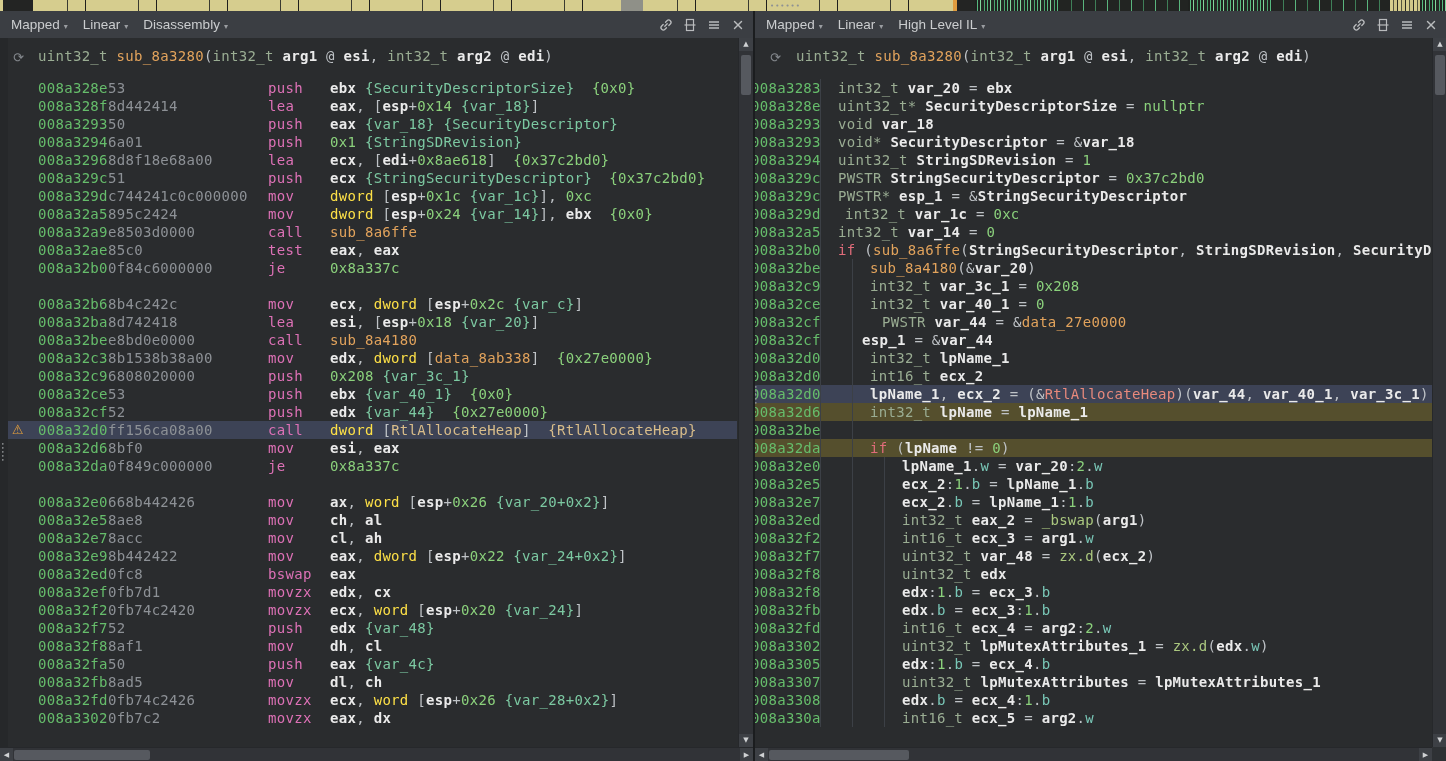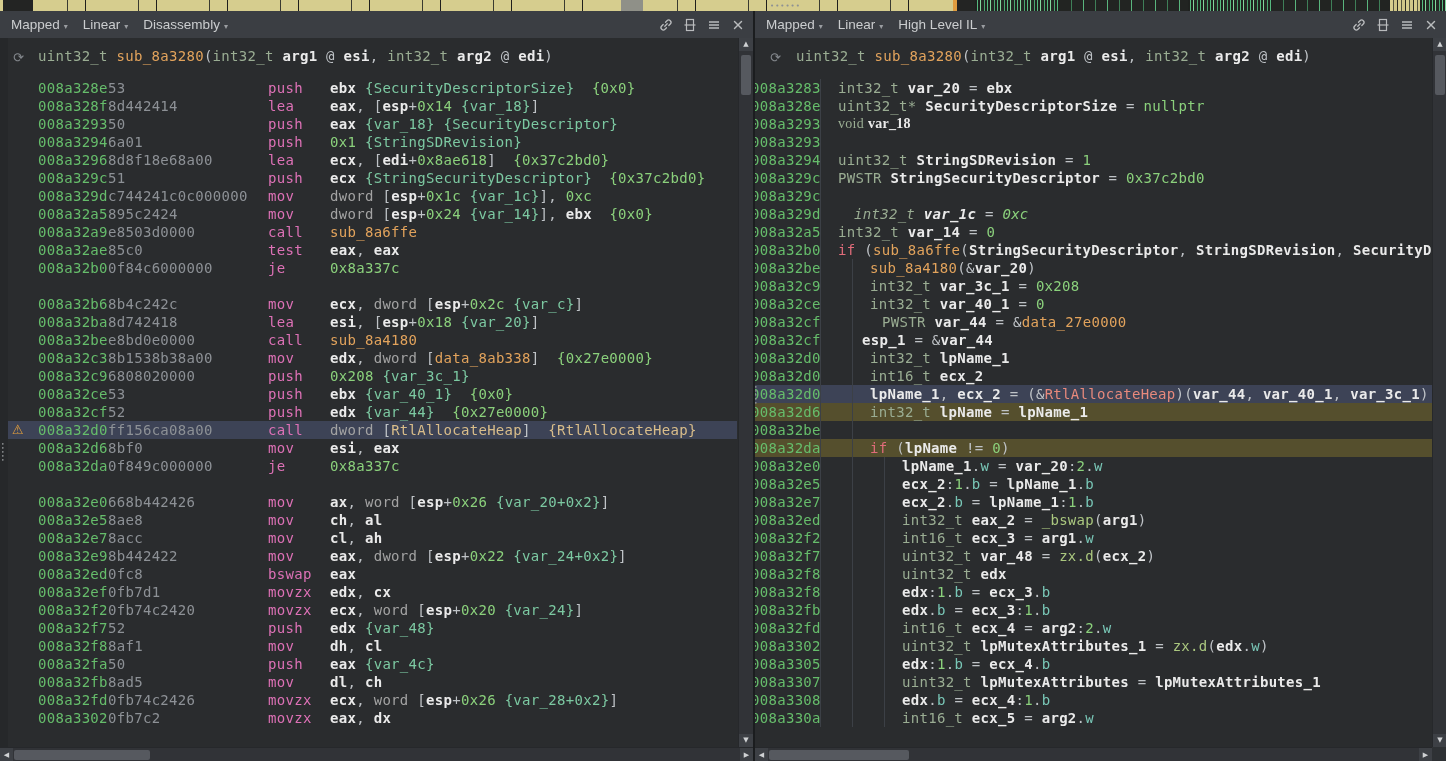--- a/index.html
+++ b/index.html
@@ -59,21 +59,21 @@
 
   
   .tk-t{color:#9aad93;}
   .tk-v{color:#eaeaea;font-weight:bold;}
   .tk-p{color:#bfc3c7;}
   .tk-n{color:#8bd17c;}
   .tk-s{color:#e2a35c;}
   .tk-i{color:#e8897c;}
   .tk-g{color:#d9bd8a;}
   .tk-k{color:#e06c7a;}
-  .tk-d{color:#a3a3a3;}
+  .tk-d{color:#fde047;}
   .tk-a{color:#7cc9a2;}
   .tk-o{color:#aac77f;}
   .tk-x{color:#79c7b7;}
 
   
   .vscroll{position:absolute;top:38px;width:14px;height:709px;background:#313337;border-left:1px solid #26282b;}
   #lv{left:738px;}
   #rv{left:1432px;}
   .sb-btn{position:absolute;left:0;width:14px;height:13px;background:#3d4045;color:#cfd1d3;font-size:7px;text-align:center;line-height:13px;font-family:"DejaVu Sans",sans-serif;}
   .sb-up{top:0;}
@@ -261,26 +261,26 @@
   </div>
 
   <div class="content" id="rc">
     <div class="sig" id="rsig">
       <span class="sig-icon">⟳</span>
       <span class="sig-text" id="rsig-text"><span class="tk-t">uint32_t</span><span class="tk-p"> </span><span class="tk-s">sub_8a3280</span><span class="tk-p">(</span><span class="tk-t">int32_t</span><span class="tk-p"> </span><span class="tk-v">arg1</span><span class="tk-p"> @ </span><span class="tk-v">esi</span><span class="tk-p">, </span><span class="tk-t">int32_t</span><span class="tk-p"> </span><span class="tk-v">arg2</span><span class="tk-p"> @ </span><span class="tk-v">edi</span><span class="tk-p">)</span></span>
     </div>
     <div class="rows" id="rrows">
         <div class="row"><span class="r-addr">008a3283</span><span class="r-guide" style="left: 65px;"></span><span class="r-txt" style="left: 83px;"><span class="tk-t">int32_t</span><span class="tk-p"> </span><span class="tk-v">var_20</span><span class="tk-p"> = </span><span class="tk-v">ebx</span></span></div>
         <div class="row"><span class="r-addr">008a328e</span><span class="r-guide" style="left: 65px;"></span><span class="r-txt" style="left: 83px;"><span class="tk-t">uint32_t*</span><span class="tk-p"> </span><span class="tk-v">SecurityDescriptorSize</span><span class="tk-p"> = </span><span class="tk-n">nullptr</span></span></div>
-        <div class="row"><span class="r-addr">008a3293</span><span class="r-guide" style="left: 65px;"></span><span class="r-txt" style="left: 83px; font-family: Liberation Serif, serif;"><span class="tk-t">void</span><span class="tk-p"> </span><span class="tk-v">var_18</span></span></div>
-        <div class="row"><span class="r-addr">008a3293</span><span class="r-guide" style="left: 65px;"></span></div>
+        <div class="row"><span class="r-addr">008a3293</span><span class="r-guide" style="left: 65px;"></span><span class="r-txt" style="left: 83px;"><span class="tk-t">void</span><span class="tk-p"> </span><span class="tk-v">var_18</span></span></div>
+        <div class="row"><span class="r-addr">008a3293</span><span class="r-guide" style="left: 65px;"></span><span class="r-txt" style="left: 83px;"><span class="tk-t">void*</span><span class="tk-p"> </span><span class="tk-v">SecurityDescriptor</span><span class="tk-p"> = &amp;</span><span class="tk-v">var_18</span></span></div>
         <div class="row"><span class="r-addr">008a3294</span><span class="r-guide" style="left: 65px;"></span><span class="r-txt" style="left: 83px;"><span class="tk-t">uint32_t</span><span class="tk-p"> </span><span class="tk-v">StringSDRevision</span><span class="tk-p"> = </span><span class="tk-n">1</span></span></div>
         <div class="row"><span class="r-addr">008a329c</span><span class="r-guide" style="left: 65px;"></span><span class="r-txt" style="left: 83px;"><span class="tk-t">PWSTR</span><span class="tk-p"> </span><span class="tk-v">StringSecurityDescriptor</span><span class="tk-p"> = </span><span class="tk-n">0x37c2bd0</span></span></div>
-        <div class="row"><span class="r-addr">008a329c</span><span class="r-guide" style="left: 65px;"></span></div>
-        <div class="row"><span class="r-addr">008a329d</span><span class="r-guide" style="left: 65px;"></span><span class="r-txt" style="left: 99px; font-style: italic;"><span class="tk-t">int32_t</span><span class="tk-p"> </span><span class="tk-v">var_1c</span><span class="tk-p"> = </span><span class="tk-n">0xc</span></span></div>
+        <div class="row"><span class="r-addr">008a329c</span><span class="r-guide" style="left: 65px;"></span><span class="r-txt" style="left: 83px;"><span class="tk-t">PWSTR*</span><span class="tk-p"> </span><span class="tk-v">esp_1</span><span class="tk-p"> = &amp;</span><span class="tk-v">StringSecurityDescriptor</span></span></div>
+        <div class="row"><span class="r-addr">008a329d</span><span class="r-guide" style="left: 65px;"></span><span class="r-txt" style="left: 90px;"><span class="tk-t">int32_t</span><span class="tk-p"> </span><span class="tk-v">var_1c</span><span class="tk-p"> = </span><span class="tk-n">0xc</span></span></div>
         <div class="row"><span class="r-addr">008a32a5</span><span class="r-guide" style="left: 65px;"></span><span class="r-txt" style="left: 83px;"><span class="tk-t">int32_t</span><span class="tk-p"> </span><span class="tk-v">var_14</span><span class="tk-p"> = </span><span class="tk-n">0</span></span></div>
         <div class="row"><span class="r-addr">008a32b0</span><span class="r-guide" style="left: 65px;"></span><span class="r-txt" style="left: 83px;"><span class="tk-k">if</span><span class="tk-p"> (</span><span class="tk-s">sub_8a6ffe</span><span class="tk-p">(</span><span class="tk-v">StringSecurityDescriptor</span><span class="tk-p">, </span><span class="tk-v">StringSDRevision</span><span class="tk-p">, </span><span class="tk-v">SecurityDescript</span></span></div>
         <div class="row"><span class="r-addr">008a32be</span><span class="r-guide" style="left: 65px;"></span><span class="r-guide" style="left: 97px;"></span><span class="r-txt" style="left: 115px;"><span class="tk-s">sub_8a4180</span><span class="tk-p">(&amp;</span><span class="tk-v">var_20</span><span class="tk-p">)</span></span></div>
         <div class="row"><span class="r-addr">008a32c9</span><span class="r-guide" style="left: 65px;"></span><span class="r-guide" style="left: 97px;"></span><span class="r-txt" style="left: 115px;"><span class="tk-t">int32_t</span><span class="tk-p"> </span><span class="tk-v">var_3c_1</span><span class="tk-p"> = </span><span class="tk-n">0x208</span></span></div>
         <div class="row"><span class="r-addr">008a32ce</span><span class="r-guide" style="left: 65px;"></span><span class="r-guide" style="left: 97px;"></span><span class="r-txt" style="left: 115px;"><span class="tk-t">int32_t</span><span class="tk-p"> </span><span class="tk-v">var_40_1</span><span class="tk-p"> = </span><span class="tk-n">0</span></span></div>
         <div class="row"><span class="r-addr">008a32cf</span><span class="r-guide" style="left: 65px;"></span><span class="r-guide" style="left: 97px;"></span><span class="r-txt" style="left: 127px;"><span class="tk-t">PWSTR</span><span class="tk-p"> </span><span class="tk-v">var_44</span><span class="tk-p"> = &amp;</span><span class="tk-s">data_27e0000</span></span></div>
         <div class="row"><span class="r-addr">008a32cf</span><span class="r-guide" style="left: 65px;"></span><span class="r-guide" style="left: 97px;"></span><span class="r-txt" style="left: 107px;"><span class="tk-v">esp_1</span><span class="tk-p"> = &amp;</span><span class="tk-v">var_44</span></span></div>
         <div class="row"><span class="r-addr">008a32d0</span><span class="r-guide" style="left: 65px;"></span><span class="r-guide" style="left: 97px;"></span><span class="r-txt" style="left: 115px;"><span class="tk-t">int32_t</span><span class="tk-p"> </span><span class="tk-v">lpName_1</span></span></div>
         <div class="row"><span class="r-addr">008a32d0</span><span class="r-guide" style="left: 65px;"></span><span class="r-guide" style="left: 97px;"></span><span class="r-txt" style="left: 115px;"><span class="tk-t">int16_t</span><span class="tk-p"> </span><span class="tk-v">ecx_2</span></span></div>
         <div class="row hl-sel"><span class="r-addr">008a32d0</span><span class="r-guide" style="left: 65px;"></span><span class="r-guide" style="left: 97px;"></span><span class="r-txt" style="left: 115px;"><span class="tk-v">lpName_1</span><span class="tk-p">, </span><span class="tk-v">ecx_2</span><span class="tk-p"> = (&amp;</span><span class="tk-i">RtlAllocateHeap</span><span class="tk-p">)(</span><span class="tk-v">var_44</span><span class="tk-p">, </span><span class="tk-v">var_40_1</span><span class="tk-p">, </span><span class="tk-v">var_3c_1</span><span class="tk-p">)</span></span></div>

